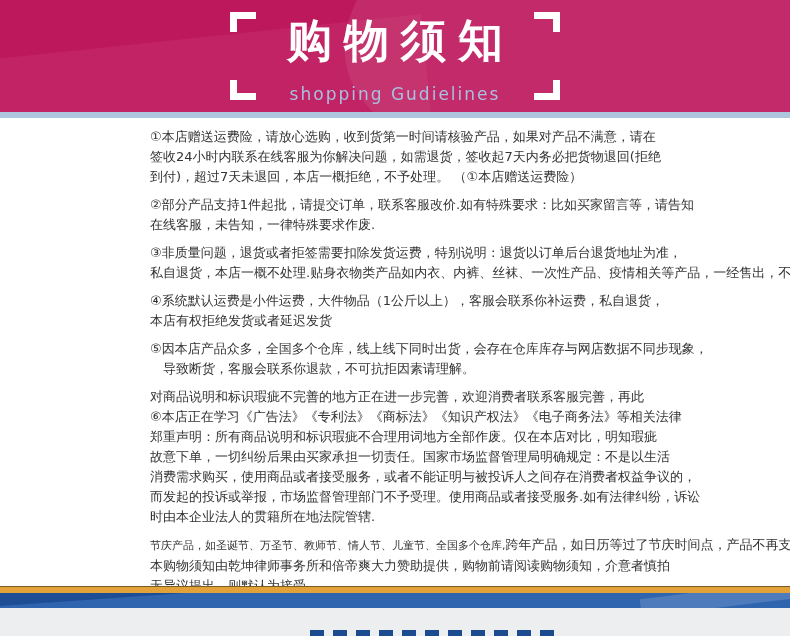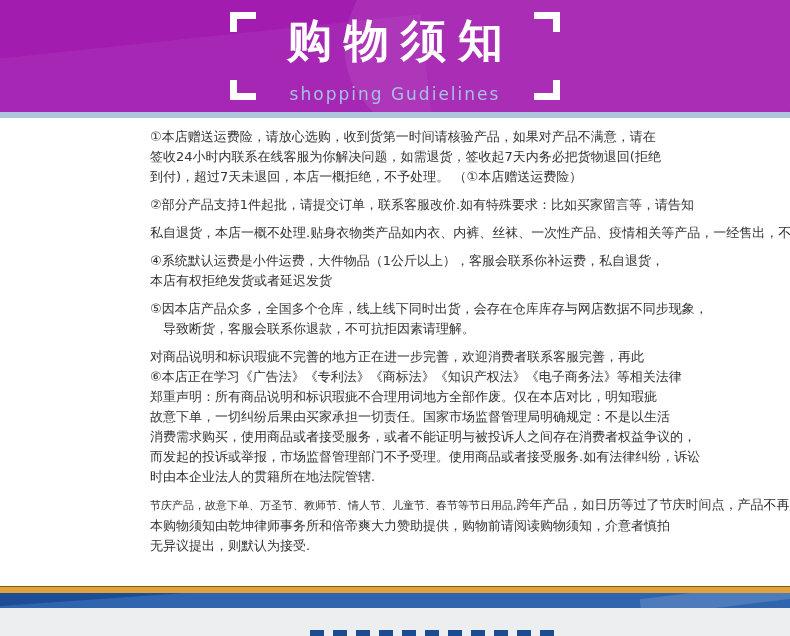--- a/index.html
+++ b/index.html
@@ -6,21 +6,21 @@
   html,body { margin:0; padding:0; }
   body {
     width:790px; height:636px; overflow:hidden;
     font-family:"DejaVu Sans","Liberation Sans",sans-serif;
     background:#ffffff;
   }
 
   
   .header {
     position:relative; height:112px;
-    background:#a21caf; overflow:hidden;
+    background:#be185d; overflow:hidden;
   }
   .header::before {
     content:''; position:absolute; top:-150px; right:-130px;
     width:580px; height:310px; border-radius:50%;
     background:rgba(255,255,255,.08); transform:rotate(-12deg);
   }
   .header::after {
     content:''; position:absolute; bottom:-78px; left:-70px;
     width:500px; height:150px;
     background:rgba(255,255,255,.05); transform:rotate(-6deg);
@@ -88,22 +88,24 @@
 <div class="divider"></div>
 
 <div class="content">
   <div class="para">
       <div class="line">①本店赠送运费险，请放心选购，收到货第一时间请核验产品，如果对产品不满意，请在</div>
       <div class="line">签收24小时内联系在线客服为你解决问题，如需退货，签收起7天内务必把货物退回(拒绝</div>
       <div class="line">到付)，超过7天未退回，本店一概拒绝，不予处理。 （①本店赠送运费险）</div>
     </div>
   <div class="para">
       <div class="line">②部分产品支持1件起批，请提交订单，联系客服改价.如有特殊要求：比如买家留言等，请告知</div>
+      <div class="line">在线客服，未告知，一律特殊要求作废.</div>
     </div>
   <div class="para">
+      <div class="line">③非质量问题，退货或者拒签需要扣除发货运费，特别说明：退货以订单后台退货地址为准，</div>
       <div class="line">私自退货，本店一概不处理.贴身衣物类产品如内衣、内裤、丝袜、一次性产品、疫情相关等产品，一经售出，不退不换</div>
     </div>
   <div class="para">
       <div class="line">④系统默认运费是小件运费，大件物品（1公斤以上），客服会联系你补运费，私自退货，</div>
       <div class="line">本店有权拒绝发货或者延迟发货</div>
     </div>
   <div class="para">
       <div class="line">⑤因本店产品众多，全国多个仓库，线上线下同时出货，会存在仓库库存与网店数据不同步现象，</div>
       <div class="line">　导致断货，客服会联系你退款，不可抗拒因素请理解。</div>
     </div>
@@ -111,21 +113,21 @@
       <div class="line">对商品说明和标识瑕疵不完善的地方正在进一步完善，欢迎消费者联系客服完善，再此</div>
       <div class="line">⑥本店正在学习《广告法》《专利法》《商标法》《知识产权法》《电子商务法》等相关法律</div>
       <div class="line">郑重声明：所有商品说明和标识瑕疵不合理用词地方全部作废。仅在本店对比，明知瑕疵</div>
       <div class="line">故意下单，一切纠纷后果由买家承担一切责任。国家市场监督管理局明确规定：不是以生活</div>
       <div class="line">消费需求购买，使用商品或者接受服务，或者不能证明与被投诉人之间存在消费者权益争议的，</div>
       <div class="line">而发起的投诉或举报，市场监督管理部门不予受理。使用商品或者接受服务.如有法律纠纷，诉讼</div>
       <div class="line">时由本企业法人的贯籍所在地法院管辖.</div>
     </div>
   <div class="para">
     <div class="line">
-      <span class="foot-small">节庆产品，故意下单、万圣节、教师节、情人节、儿童节、春节等节日用品,</span><span>跨年产品，如日历等过了节庆时间点，产品不再支持退换</span>
+      <span class="foot-small">节庆产品，如圣诞节、万圣节、教师节、情人节、儿童节、全国多个仓库,</span><span>跨年产品，如日历等过了节庆时间点，产品不再支持退换</span>
     </div>
     <div class="line">本购物须知由乾坤律师事务所和倍帝爽大力赞助提供，购物前请阅读购物须知，介意者慎拍</div>
     <div class="line">无异议提出，则默认为接受.</div>
   </div>
 </div>
 
 <div class="goldbar"></div>
 <div class="bluebar"></div>
 <div class="graybar">
   <div class="cutoff"></div>

